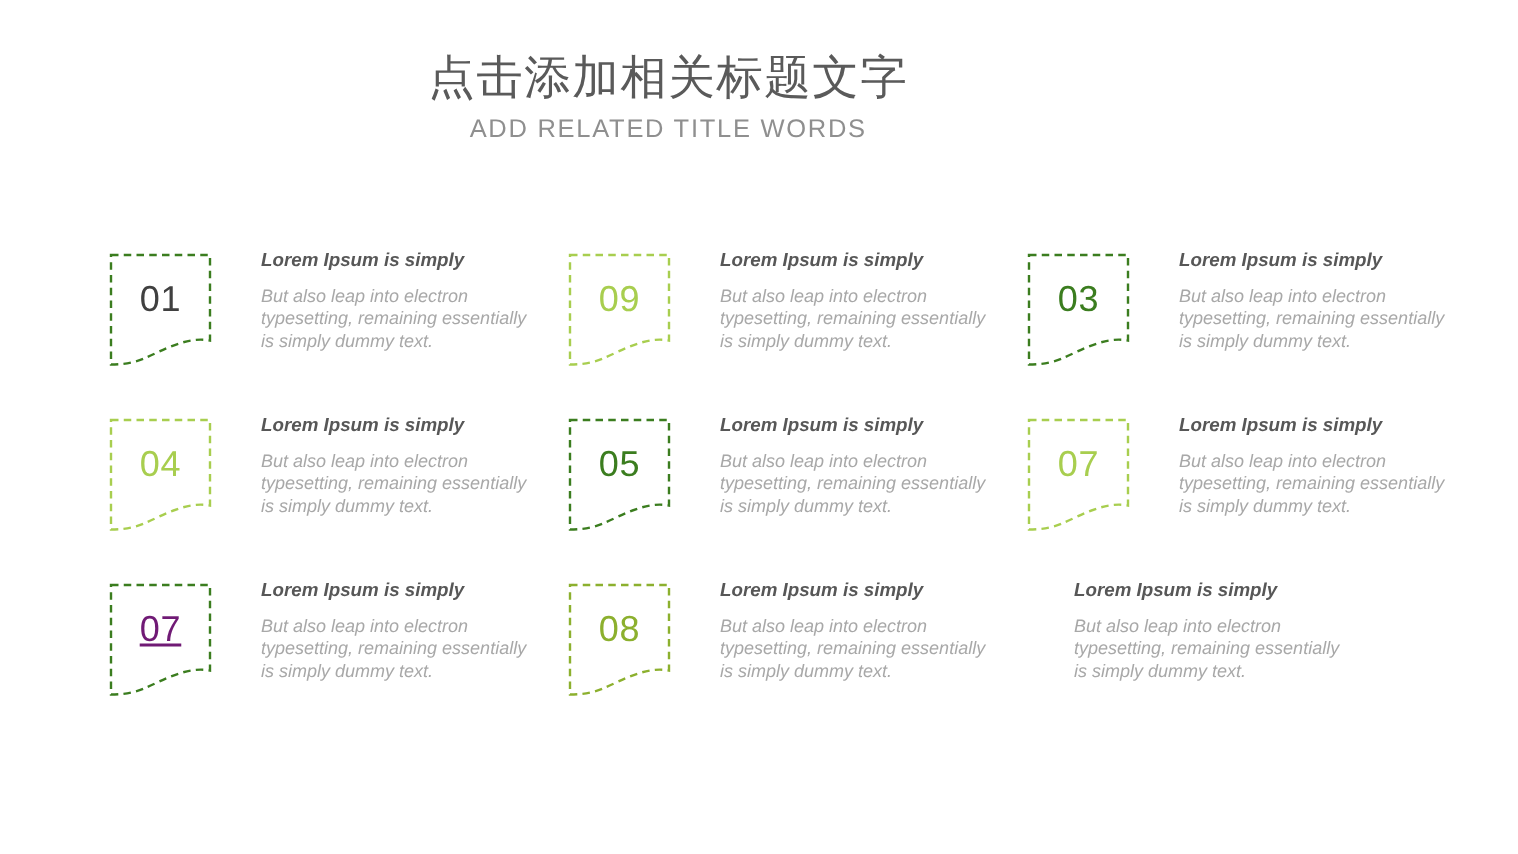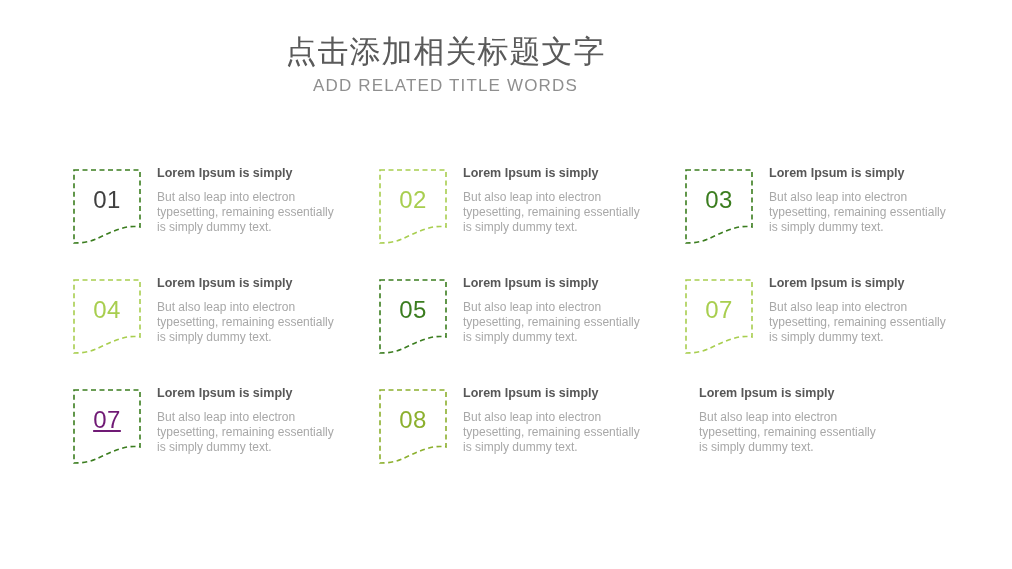--- a/index.html
+++ b/index.html
@@ -83,23 +83,24 @@
     align-items: center;
     justify-content: center;
     font-size: 24px;
     font-weight: 400;
     letter-spacing: 0.5px;
     font-family: "Liberation Sans", "DejaVu Sans", sans-serif;
   }
 
   
   .text-block {
-    margin-left: 15px;
+    margin-left: 32px;
     padding-top: 5px;
     width: 180px;
+    font-style: italic;
   }
   .item-heading {
     font-size: 12.5px;
     line-height: 17px;
     font-weight: bold;
     color: #575757;
     margin: 0 0 8px 0;
   }
   .item-body {
     font-size: 12px;
@@ -128,21 +129,21 @@
       <div class="text-block">
         <p class="item-heading">Lorem Ipsum is simply</p>
         <p class="item-body">But also leap into electron typesetting, remaining essentially is simply dummy text.</p>
       </div>
     </div>
     <div class="item">
       <div class="badge">
         <svg viewBox="0 0 70 78" xmlns="http://www.w3.org/2000/svg">
           <path class="badge-path" d="M2 2 L68 2 L68 59 C52 56 36 66 24 71 C16 74.5 8 75 2 75 Z" fill="none" stroke-width="1.6" stroke-dasharray="5,3.5" stroke-linecap="butt" stroke="#a8ce4f"></path>
         </svg>
-        <div class="badge-num" style="color: rgb(168, 206, 79);">02</div>
+        <div class="badge-num" style="color: rgb(168, 206, 79);">09</div>
       </div>
       <div class="text-block">
         <p class="item-heading">Lorem Ipsum is simply</p>
         <p class="item-body">But also leap into electron typesetting, remaining essentially is simply dummy text.</p>
       </div>
     </div>
     <div class="item">
       <div class="badge">
         <svg viewBox="0 0 70 78" xmlns="http://www.w3.org/2000/svg">
           <path class="badge-path" d="M2 2 L68 2 L68 59 C52 56 36 66 24 71 C16 74.5 8 75 2 75 Z" fill="none" stroke-width="1.6" stroke-dasharray="5,3.5" stroke-linecap="butt" stroke="#3b7d1f"></path>

